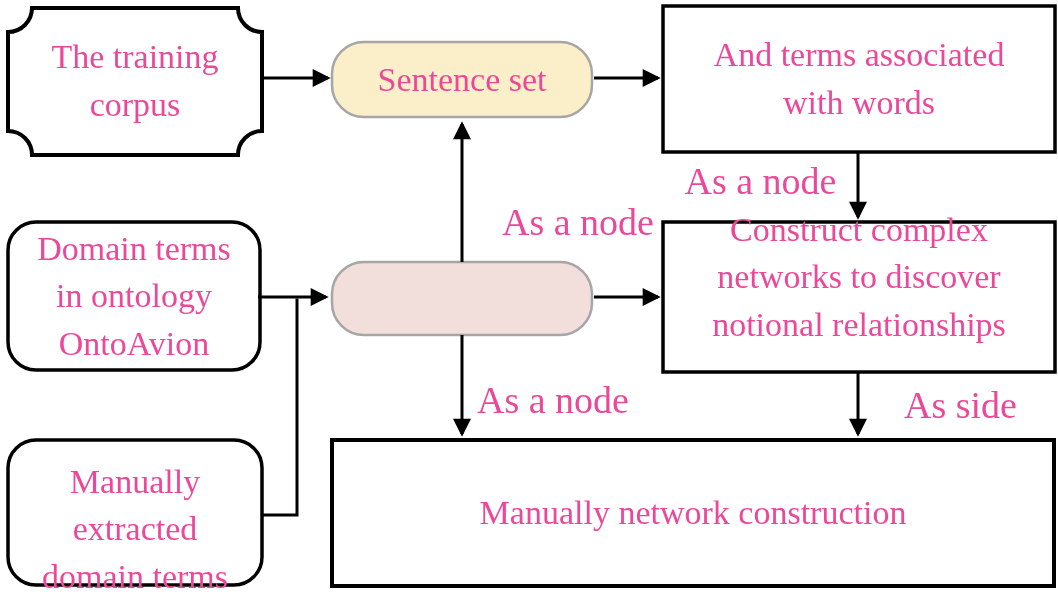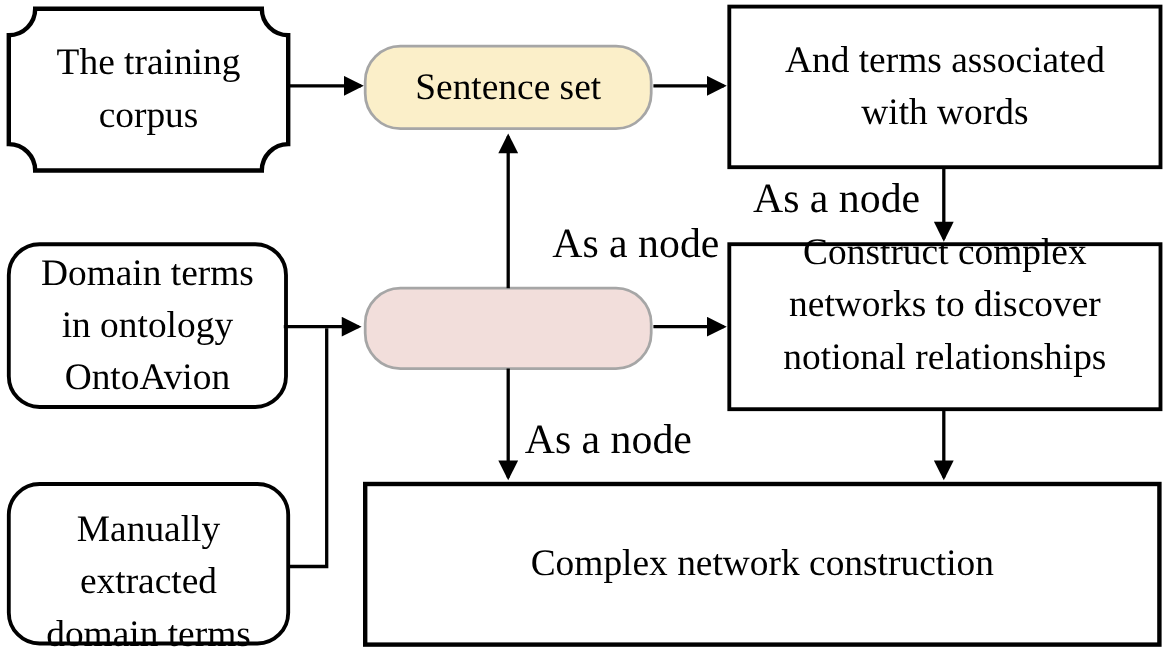--- a/index.html
+++ b/index.html
@@ -6,21 +6,21 @@
     margin: 0;
     padding: 0;
     background: #ffffff;
   }
   .stage {
     position: relative;
     width: 1058px;
     height: 592px;
     background: #ffffff;
     font-family: "Liberation Serif", "DejaVu Serif", serif;
-    color: #000000;
+    color: #ec4899;
     overflow: hidden;
   }
   .stage svg {
     position: absolute;
     left: 0;
     top: 0;
   }
   .node-lbl {
     position: absolute;
     display: flex;
@@ -97,22 +97,23 @@
 
 
   <div class="node-lbl" style="left:668px; top:225px; width:382px; height:104px;">Construct complex
 networks to discover
 notional relationships</div>
 
   <div class="node-lbl" style="left:14px; top:443px; width:242px; height:172px;">Manually
 extracted
 domain terms</div>
 
-  <div class="node-lbl" style="left:332px; top:440px; width:722px; height:146px;">Complex network construction</div>
+  <div class="node-lbl" style="left:332px; top:440px; width:722px; height:146px;">Manually network construction</div>
 
   <div class="edge-lbl" style="left:488px; top:202px; width:180px; height:42px;">As a node</div>
 
   <div class="edge-lbl" style="left:668px; top:161px; width:185px; height:42px;">As a node</div>
 
   <div class="edge-lbl" style="left:468px; top:380px; width:170px; height:42px;">As a node</div>
 
+  <div class="edge-lbl" style="left:888px; top:385px; width:145px; height:42px;">As side</div>
 
 </div>
 
 </body></html>

